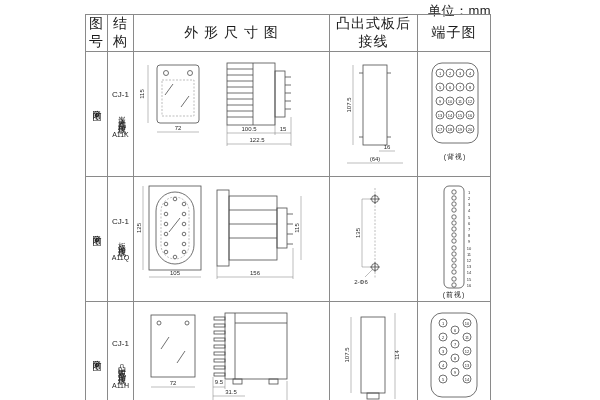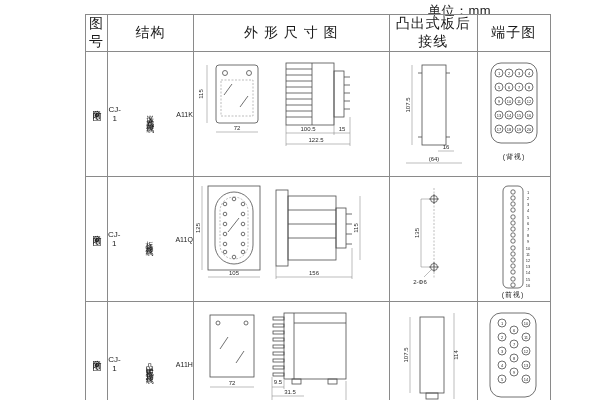--- a/index.html
+++ b/index.html
@@ -5,21 +5,21 @@
   html,body{margin:0;padding:0;}
   body{width:600px;height:400px;position:relative;background:#ffffff;
        font-family:"Liberation Sans","DejaVu Sans",sans-serif;color:#1a1a1a;overflow:hidden;}
   .unit-label{position:absolute;top:2px;left:428px;font-size:13px;letter-spacing:.5px;}
   table.spec{position:absolute;top:14px;left:85px;border-collapse:collapse;table-layout:fixed;}
   .spec th,.spec td{border:1px solid #8a8a8a;padding:0;text-align:center;vertical-align:middle;}
   .spec th{font-weight:normal;font-size:14px;height:14px;letter-spacing:1px;}
   tr.body-row td{height:124px;}
   .vert{writing-mode:vertical-lr;text-orientation:upright;display:inline-block;}
   .figno{font-size:9px;letter-spacing:3px;}
-  .struct{display:flex;align-items:center;justify-content:center;gap:22px;height:100%;}
+  .struct{display:flex;flex-direction:column;align-items:center;justify-content:center;gap:10px;height:100%;}
   .struct .model{font-size:8px;}
   .struct .desc{writing-mode:vertical-lr;text-orientation:upright;font-size:8px;letter-spacing:2px;}
   .struct .code{font-size:7px;}
   svg{display:block;margin:0 auto;}
   svg text{font-family:"Liberation Sans","DejaVu Sans",sans-serif;fill:#2b2b2b;stroke:none;}
   .dim{font-size:6px;text-anchor:middle;}
   .tnum{font-size:4px;text-anchor:middle;}
   .cap{font-size:7px;text-anchor:middle;letter-spacing:1px;}
   .ln{stroke:#4d4d4d;stroke-width:.8;fill:none;}
   .thin{stroke:#7a7a7a;stroke-width:.5;fill:none;}

